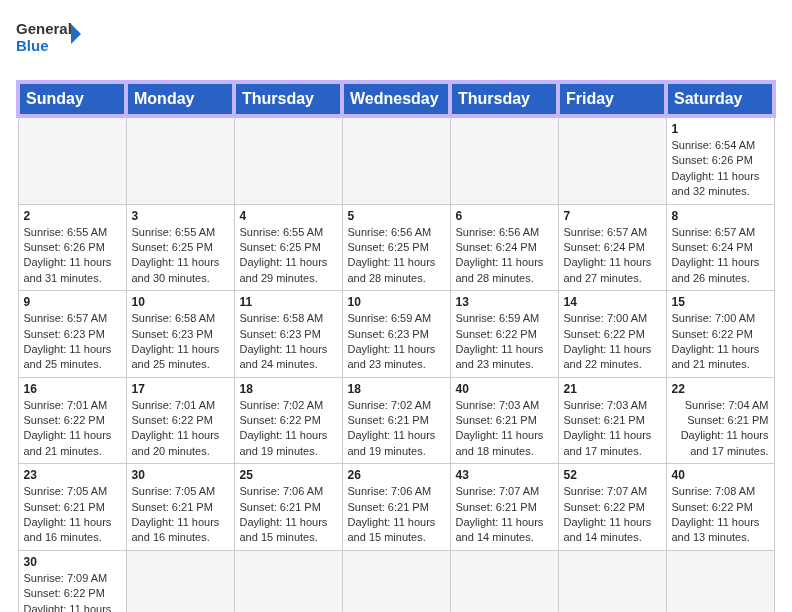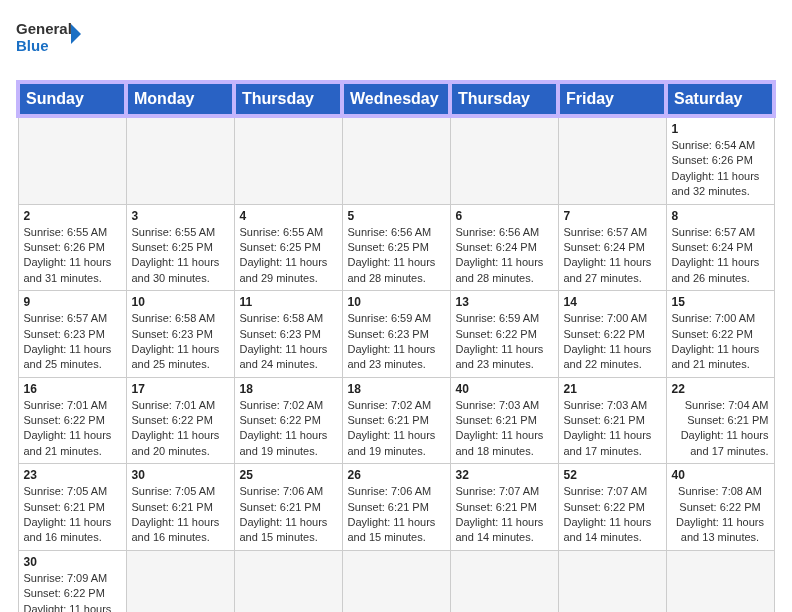--- a/index.html
+++ b/index.html
@@ -296,36 +296,36 @@
 and 15 minutes.</div>
         </td>
         <td>
           <span class="day-num">26</span>
           <div class="day-info" style="white-space: pre-line;">Sunrise: 7:06 AM
 Sunset: 6:21 PM
 Daylight: 11 hours
 and 15 minutes.</div>
         </td>
         <td>
-          <span class="day-num">32</span>
+          <span class="day-num">43</span>
           <div class="day-info" style="white-space: pre-line;">Sunrise: 7:07 AM
 Sunset: 6:21 PM
 Daylight: 11 hours
 and 14 minutes.</div>
         </td>
         <td>
           <span class="day-num">52</span>
           <div class="day-info" style="white-space: pre-line;">Sunrise: 7:07 AM
 Sunset: 6:22 PM
 Daylight: 11 hours
 and 14 minutes.</div>
         </td>
         <td>
           <span class="day-num">40</span>
-          <div class="day-info" style="white-space: pre-line; text-align: center;">Sunrise: 7:08 AM
+          <div class="day-info" style="white-space: pre-line;">Sunrise: 7:08 AM
 Sunset: 6:22 PM
 Daylight: 11 hours
 and 13 minutes.</div>
         </td>
       </tr>
       <tr class="last-row">
         <td>
           <span class="day-num">30</span>
           <div class="day-info" style="white-space: pre-line;">Sunrise: 7:09 AM
 Sunset: 6:22 PM

